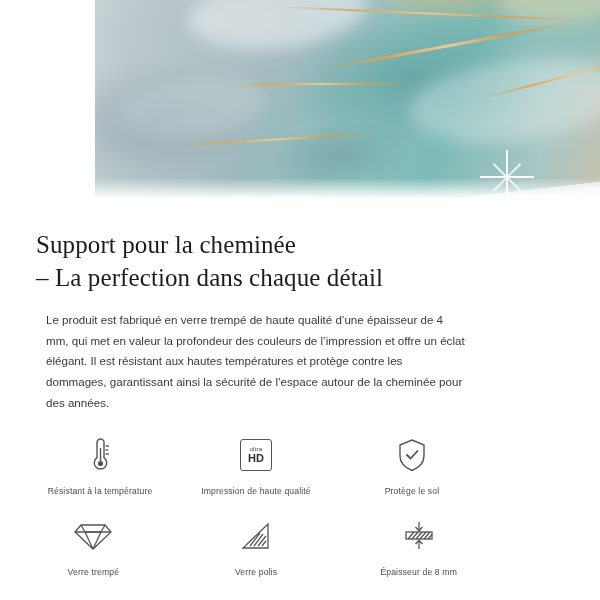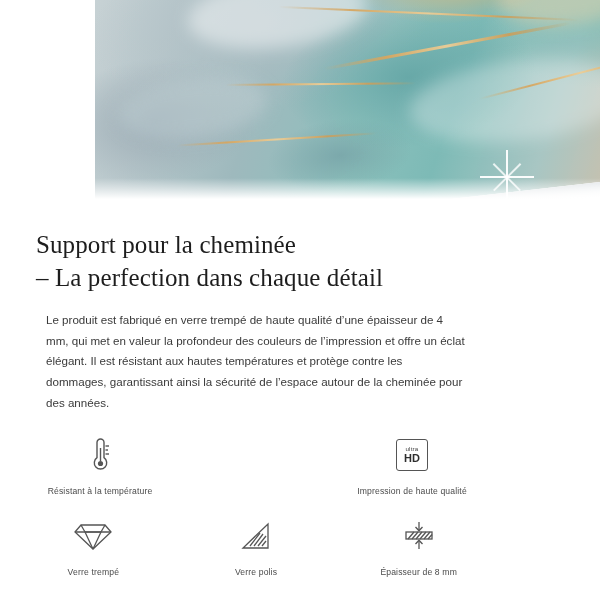--- a/index.html
+++ b/index.html
@@ -294,20 +294,29 @@
       <div class="feature">
         <div class="feature-icon">
           <div class="ultrahd-box">
             <span class="u1">ultra</span>
             <span class="u2">HD</span>
           </div>
         </div>
         <div class="feature-label">Impression de haute qualité</div>
       </div>
 
+      <div class="feature">
+        <div class="feature-icon">
+          <svg width="34" height="38" viewBox="0 0 34 38" fill="none" stroke="#555" stroke-width="1.4">
+            <path d="M17 4 L29 9 V20 C29 27 23 32 17 34.5 C11 32 5 27 5 20 V9 Z"></path>
+            <path d="M11.5 18.5 l4 4 l7.5 -8" stroke-width="1.8"></path>
+          </svg>
+        </div>
+        <div class="feature-label">Protège le sol</div>
+      </div>
 
     </div>
 
     <div class="feature-row">
 
       <div class="feature">
         <div class="feature-icon">
           <svg width="38" height="34" viewBox="0 0 38 34" fill="none" stroke="#555" stroke-width="1.3">
             <path d="M7 6 H31 L37 13 L19 30 L1 13 Z"></path>
             <path d="M1 13 H37"></path>

